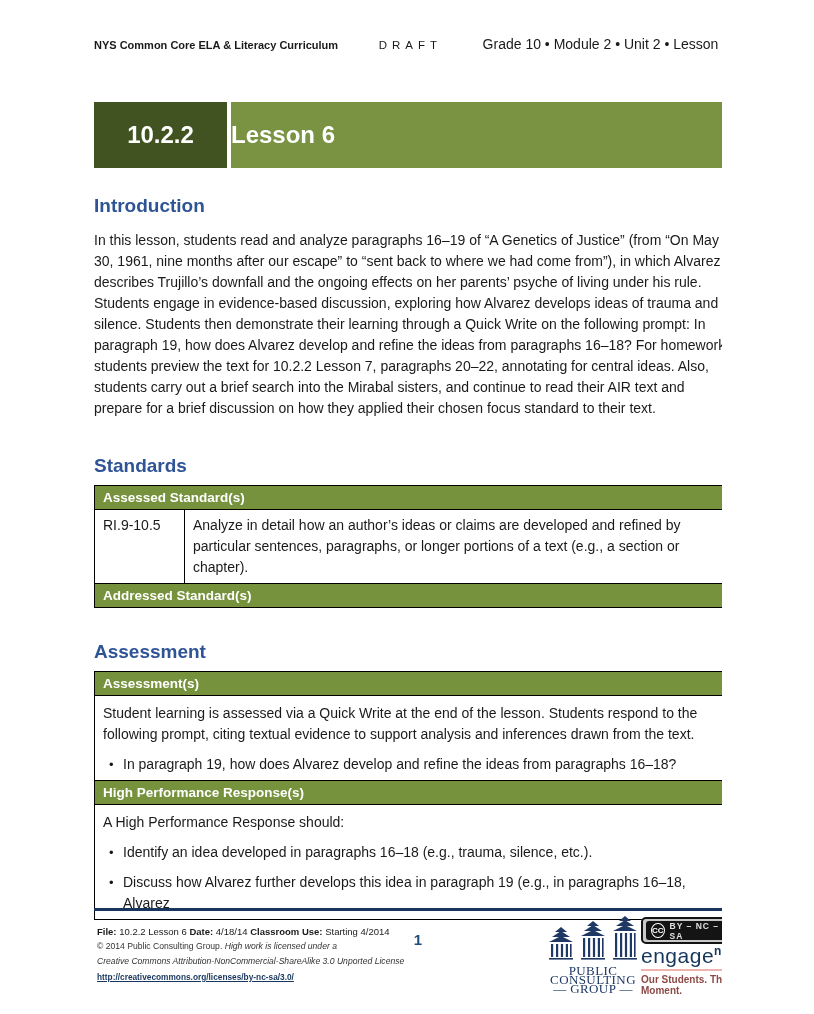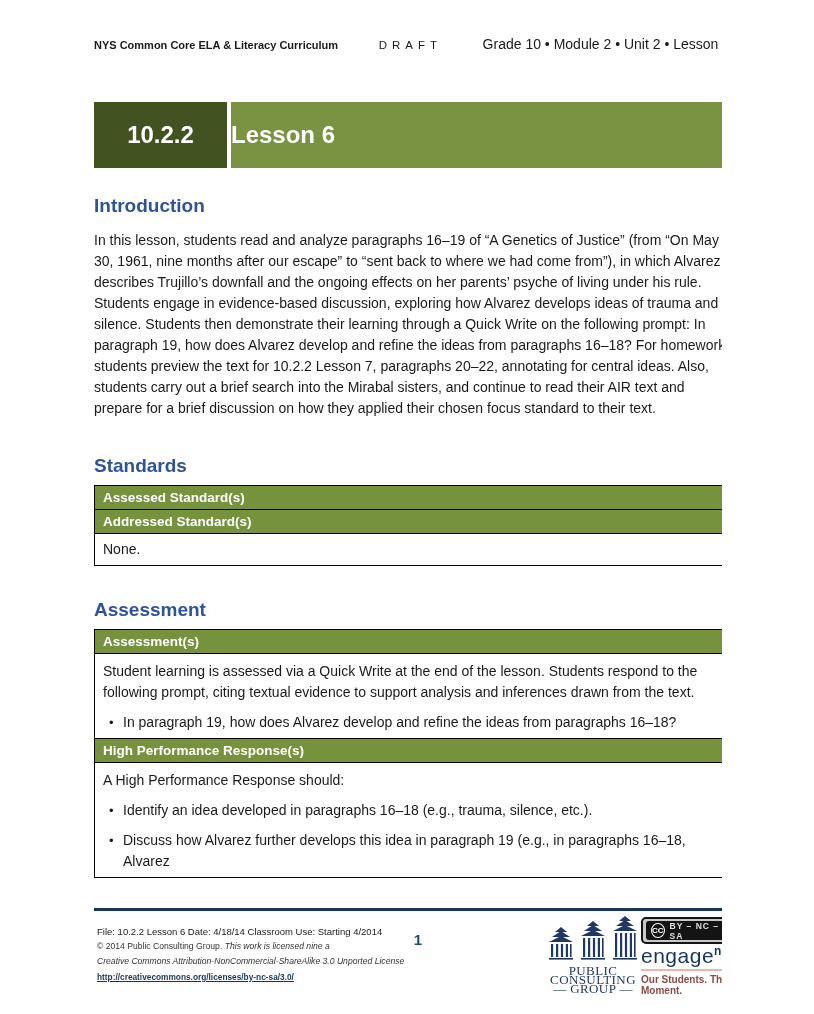--- a/index.html
+++ b/index.html
@@ -52,21 +52,21 @@
   }
   td.std-code { width:90px; }
   .cell-par { margin:2px 0 2px 0; }
   .bullet-item { display:flex; margin-top:9px; }
   .bullet-item::before { content:"•"; width:14px; margin-left:6px; flex:0 0 14px; font-size:13px; }
   .bullet-item .bt { flex:1; }
   
   .footer-rule { position:absolute; top:908px; left:94px; width:637px; height:3px; background:#17365D; }
   .footer-left { position:absolute; top:924px; left:97px; width:330px; font-size:9.5px; line-height:15px; }
   .fl1 { font-size:9.5px; }
-  .fl1 b { font-weight:normal;margin-top:25px; }
+  .fl1 b { font-weight:bold;margin-top:25px; }
   .fl2, .fl3 { font-size:8.6px; color:#333; }
   .fl2 .it, .fl3.it { font-style:italic; }
   .fl4 a { font-size:8.3px; font-weight:bold; color:#17365D; text-decoration:underline; }
   .page-num { position:absolute; top:931px; left:403px; width:30px; text-align:center; font-size:15px; font-weight:bold; color:#1F4E79; }
   
   .pcg { position:absolute; top:915px; left:543px; width:100px; text-align:center; color:#1F3864; }
   .pcg-text { font-family:"Liberation Serif", serif; font-size:13px; letter-spacing:0.4px; line-height:9px; }
   .cc-badge {
     position:absolute; top:917px; left:641px; width:92px; height:27px;
     background:#c9c9c9; border:2px solid #141414; border-radius:5px;
@@ -111,24 +111,25 @@
     <h2 class="sec h-intro">Introduction</h2>
     <p class="body-text">In this lesson, students read and analyze paragraphs 16–19 of “A Genetics of Justice” (from “On May 30, 1961, nine months after our escape” to “sent back to where we had come from”), in which Alvarez describes Trujillo’s downfall and the ongoing effects on her parents’ psyche of living under his rule. Students engage in evidence-based discussion, exploring how Alvarez develops ideas of trauma and silence. Students then demonstrate their learning through a Quick Write on the following prompt: In paragraph 19, how does Alvarez develop and refine the ideas from paragraphs 16–18? For homework, students preview the text for 10.2.2 Lesson 7, paragraphs 20–22, annotating for central ideas. Also, students carry out a brief search into the Mirabal sisters, and continue to read their AIR text and prepare for a brief discussion on how they applied their chosen focus standard to their text.</p>
 
     <h2 class="sec h-standards">Standards</h2>
     <table class="doc">
       <tbody>
         <tr>
           <th colspan="2">Assessed Standard(s)</th>
         </tr>
         <tr>
+          <td class="std-code">RI.9-10.5</td>
+          <td>Analyze in detail how an author’s ideas or claims are developed and refined by particular sentences, paragraphs, or longer portions of a text (e.g., a section or chapter).</td>
+        </tr>
+        <tr>
           <th colspan="2">Addressed Standard(s)</th>
-        </tr>
-        <tr>
-          <td colspan="2">None.</td>
         </tr>
       </tbody>
     </table>
 
     <h2 class="sec h-assessment">Assessment</h2>
     <table class="doc">
       <tbody>
         <tr>
           <th>Assessment(s)</th>
         </tr>
@@ -165,21 +166,21 @@
     <div class="fl1">
       <b>File:</b>
       <span>10.2.2 Lesson 6</span>
       <b>Date:</b>
       <span>4/18/14</span>
       <b>Classroom Use:</b>
       <span>Starting 4/2014</span>
     </div>
     <div class="fl2">
       <span>© 2014 Public Consulting Group.</span>
-      <span class="it">This work is licensed nine a</span>
+      <span class="it">High work is licensed under a</span>
     </div>
     <div class="fl3 it">Creative Commons Attribution-NonCommercial-ShareAlike 3.0 Unported License</div>
     <div class="fl4">
       <a href="#">http://creativecommons.org/licenses/by-nc-sa/3.0/</a>
     </div>
   </div>
 
   <div class="page-num">1</div>
 
   <div class="pcg">

